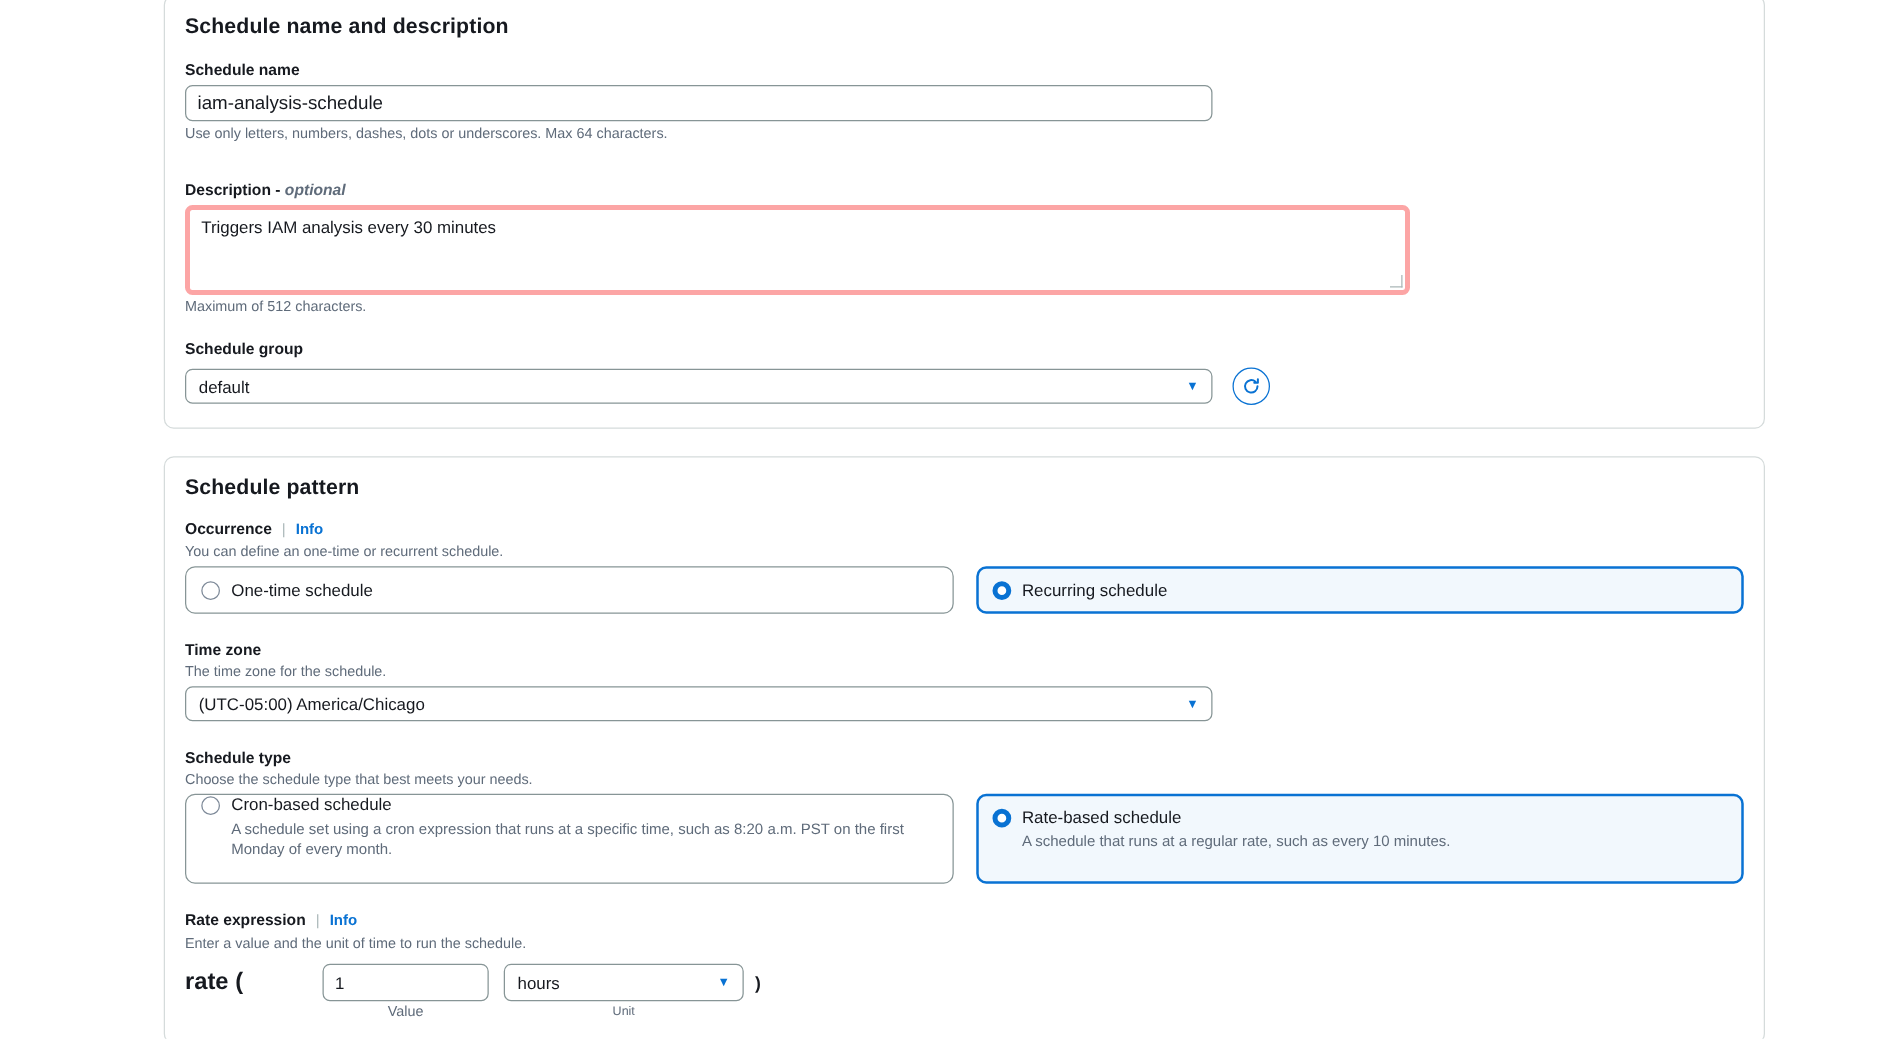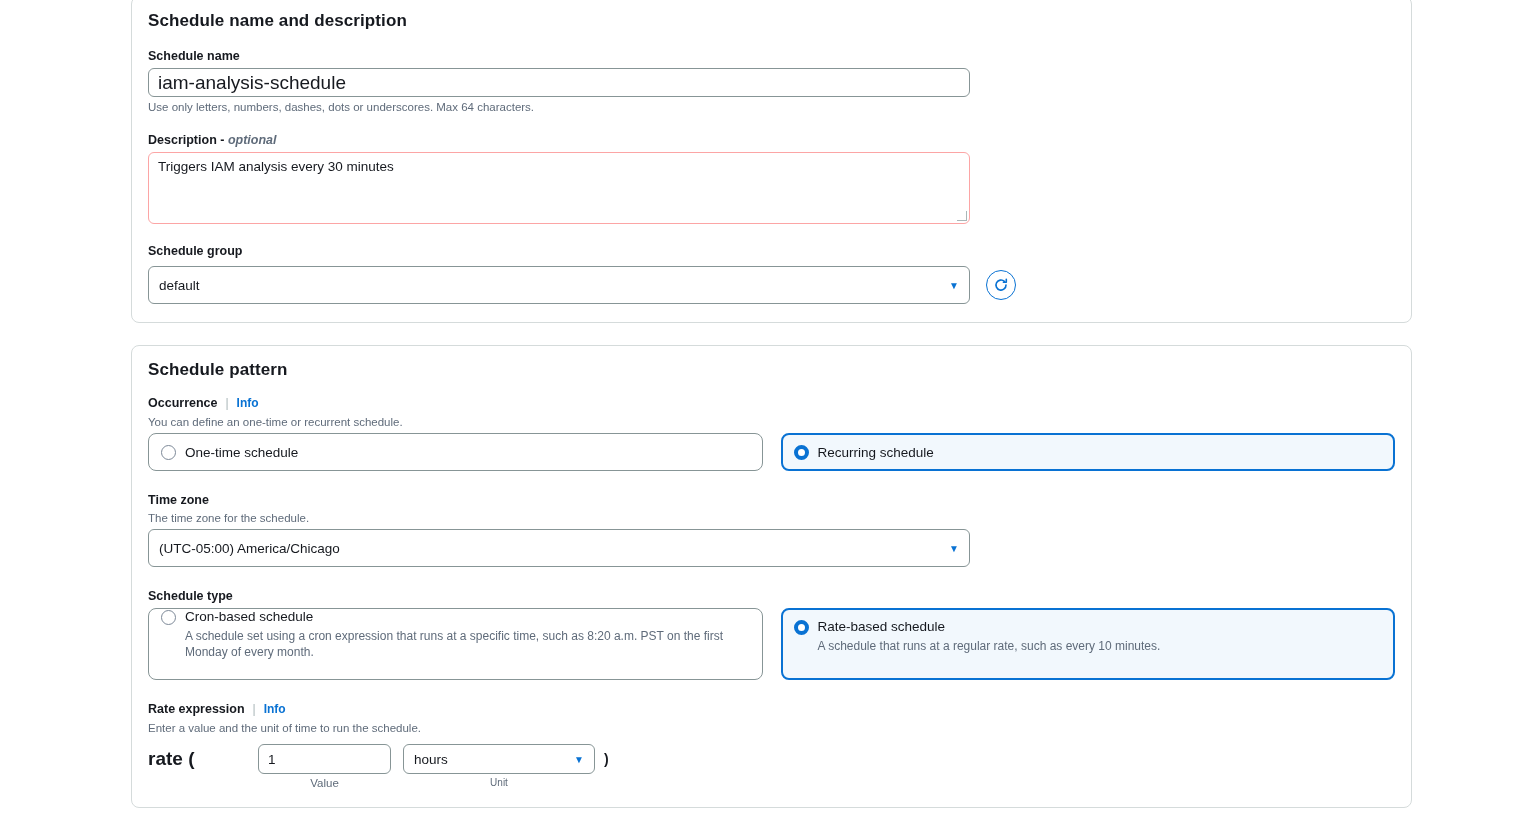--- a/index.html
+++ b/index.html
@@ -63,52 +63,52 @@
     margin-top: 1px;
     margin-bottom: 5px;
   }
 
   .text-input {
     width: 822px;
     height: 29px;
     border: 1px solid #879596;
     border-radius: 6px;
     padding: 4px 9px;
-    font-size: 19px;
+    font-size: 15px;
     color: #16191f;
     background: #fff;
     font-family: "Liberation Sans", sans-serif;
     display: flex;
     align-items: center;
   }
 
   .textarea {
-    width: 822px;
+    width: 980px;
     height: 72px;
-    border: 1px solid #fca5a5;
+    border: 4px solid #fca5a5;
     border-radius: 6px;
     padding: 6px 9px;
     font-size: 13.5px;
     color: #16191f;
     background: #fff;
     position: relative;
   }
   .textarea .resize {
     position: absolute;
     right: 2px;
     bottom: 2px;
     width: 10px;
     height: 10px;
     border-right: 1px solid #aab7b8;
     border-bottom: 1px solid #aab7b8;
     transform: rotate(0deg);
   }
 
   .select {
-    height: 38px;
+    height: 28px;
     border: 1px solid #879596;
     border-radius: 6px;
     background: #fff;
     display: flex;
     align-items: center;
     justify-content: space-between;
     padding: 0 10px;
     font-size: 13.5px;
     color: #16191f;
   }
@@ -249,28 +249,29 @@
   <div class="card" style="margin-top:-4px;">
     <div class="card-title">Schedule name and description</div>
     <div class="card-inner">
 
       <div style="margin-top:8px;">
         <div class="field-label">Schedule name</div>
         <div class="text-input">iam-analysis-schedule</div>
         <div class="hint">Use only letters, numbers, dashes, dots or underscores. Max 64 characters.</div>
       </div>
 
-      <div style="margin-top:20px;">
+      <div style="margin-top:32px;">
         <div class="field-label">
           <span>Description - </span><span class="optional">optional</span>
         </div>
         <div class="textarea">
           <span>Triggers IAM analysis every 30 minutes</span>
           <span class="resize"></span>
         </div>
+        <div class="hint">Maximum of 512 characters.</div>
       </div>
 
       <div style="margin-top:20px;">
         <div class="field-label">Schedule group</div>
         <div style="display:flex; align-items:center; margin-top:8px;">
           <div class="select" style="width:822px;">
             <span>default</span>
             <span class="caret">▼</span>
           </div>
           <div class="refresh-btn">
@@ -312,20 +313,21 @@
         <div class="field-label">Time zone</div>
         <div class="sub-desc">The time zone for the schedule.</div>
         <div class="select" style="width:822px;">
           <span>(UTC-05:00) America/Chicago</span>
           <span class="caret">▼</span>
         </div>
       </div>
 
       <div style="margin-top:22px;">
         <div class="field-label">Schedule type</div>
+        <div class="sub-desc">Choose the schedule type that best meets your needs.</div>
         <div class="radio-row">
           <div class="radio-tile" style="width:616px; min-height:72px;">
             <span class="radio-circle"></span>
             <span>
               <span class="radio-label">Cron-based schedule</span>
               <div class="radio-desc">A schedule set using a cron expression that runs at a specific time, such as 8:20 a.m. PST on the first Monday of every month.</div>
             </span>
           </div>
           <div class="radio-tile selected" style="width:616px; min-height:72px;">
             <span class="radio-circle on"></span>

